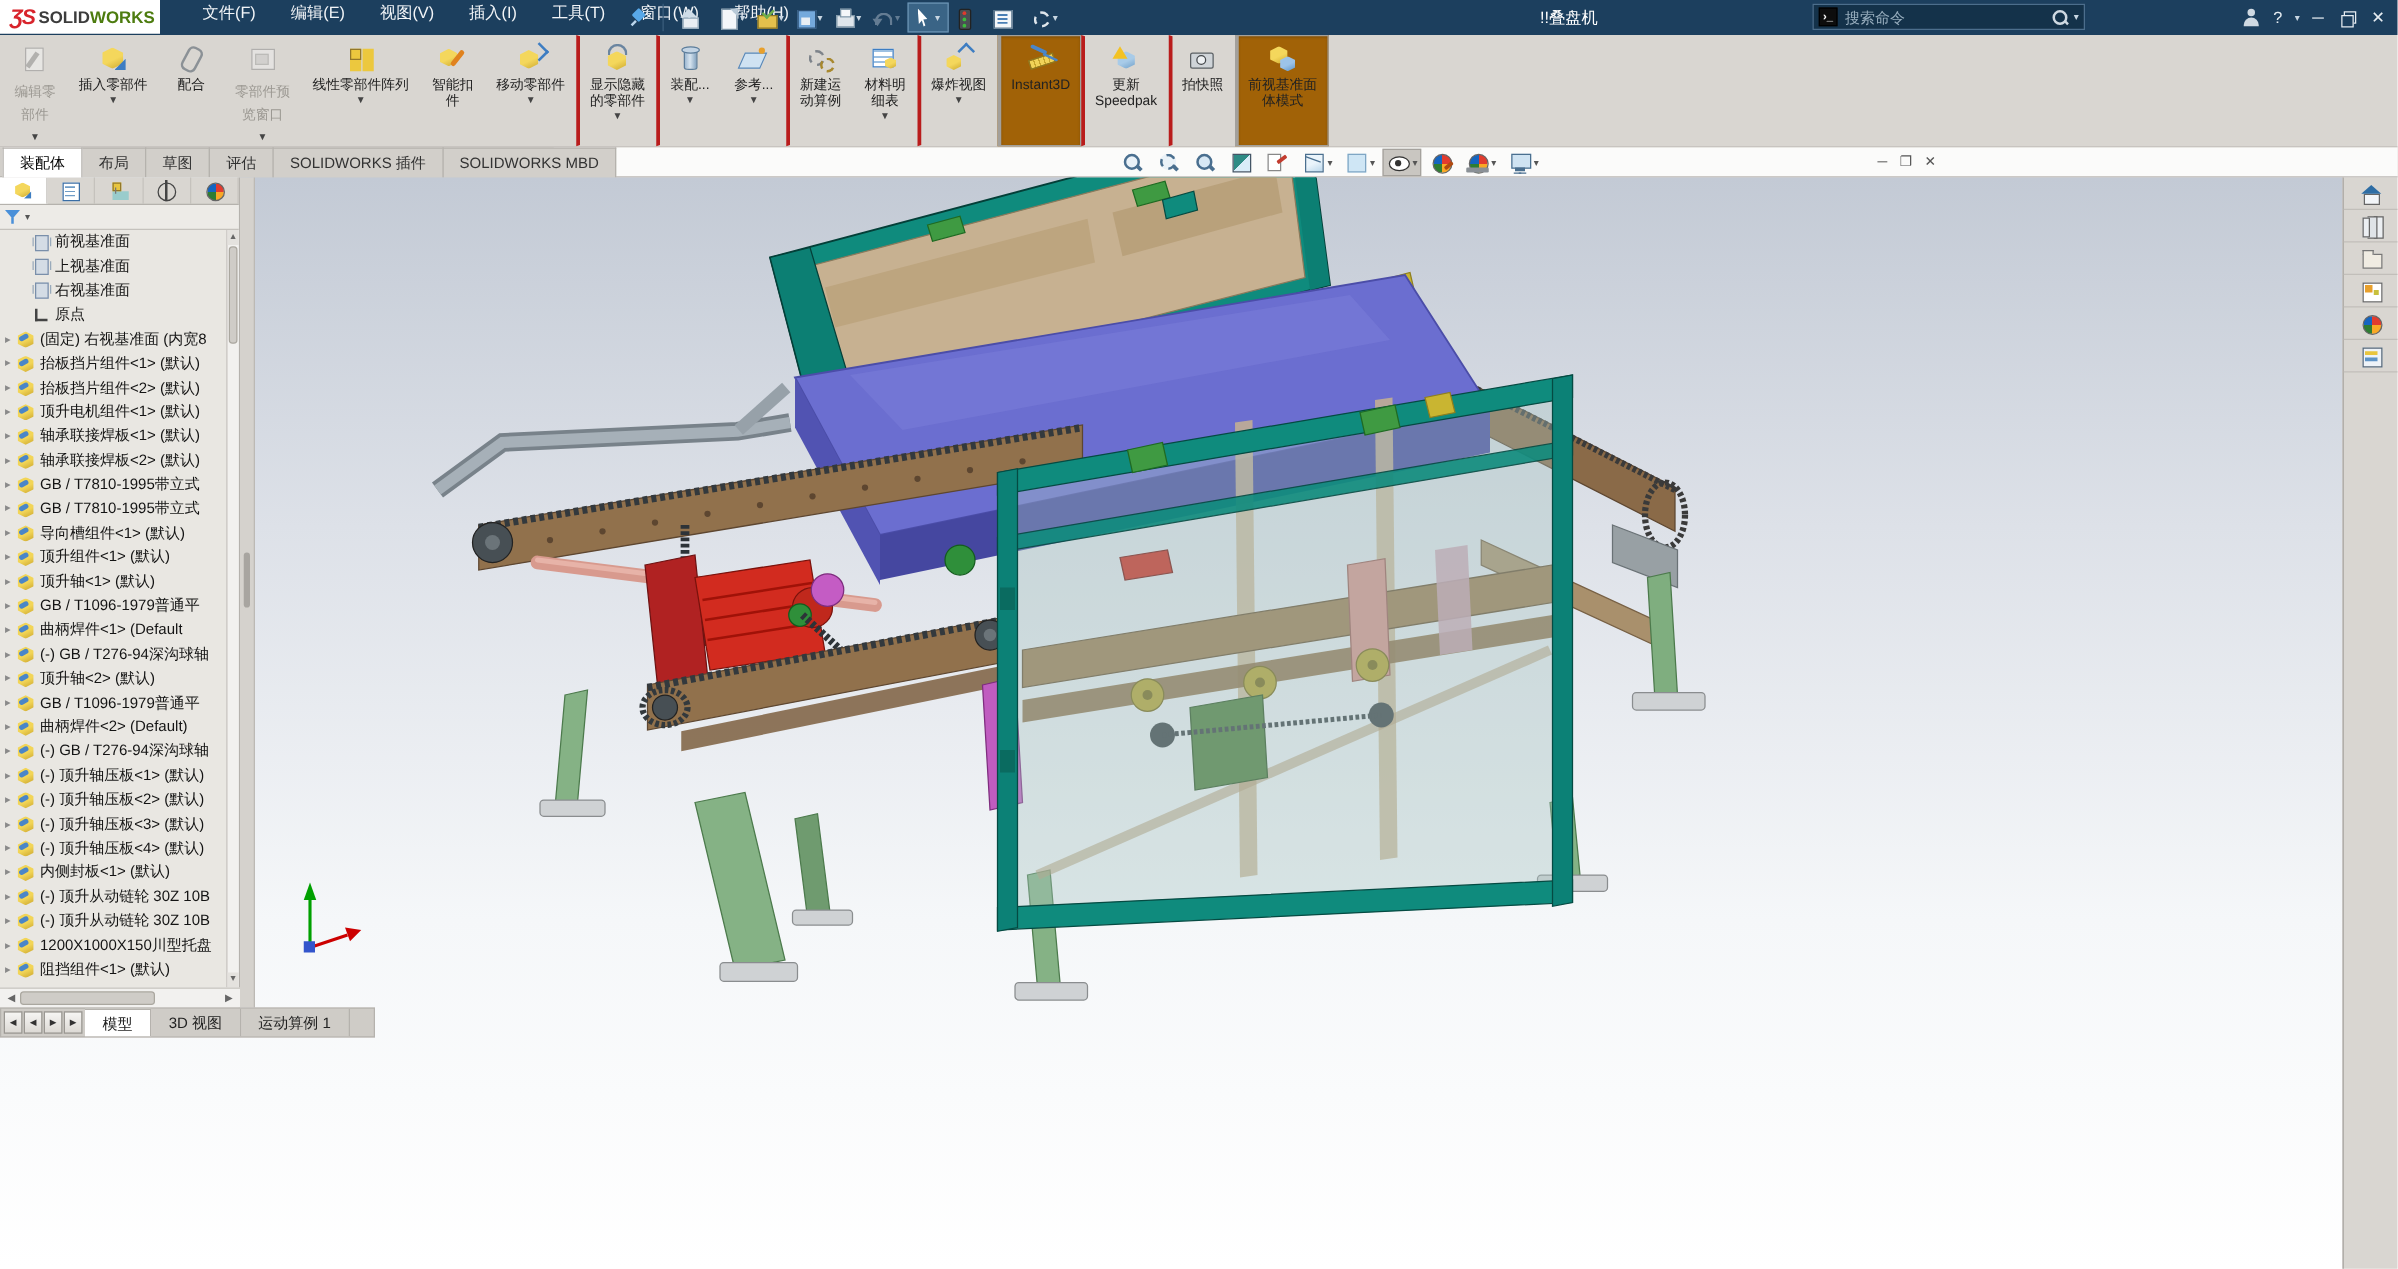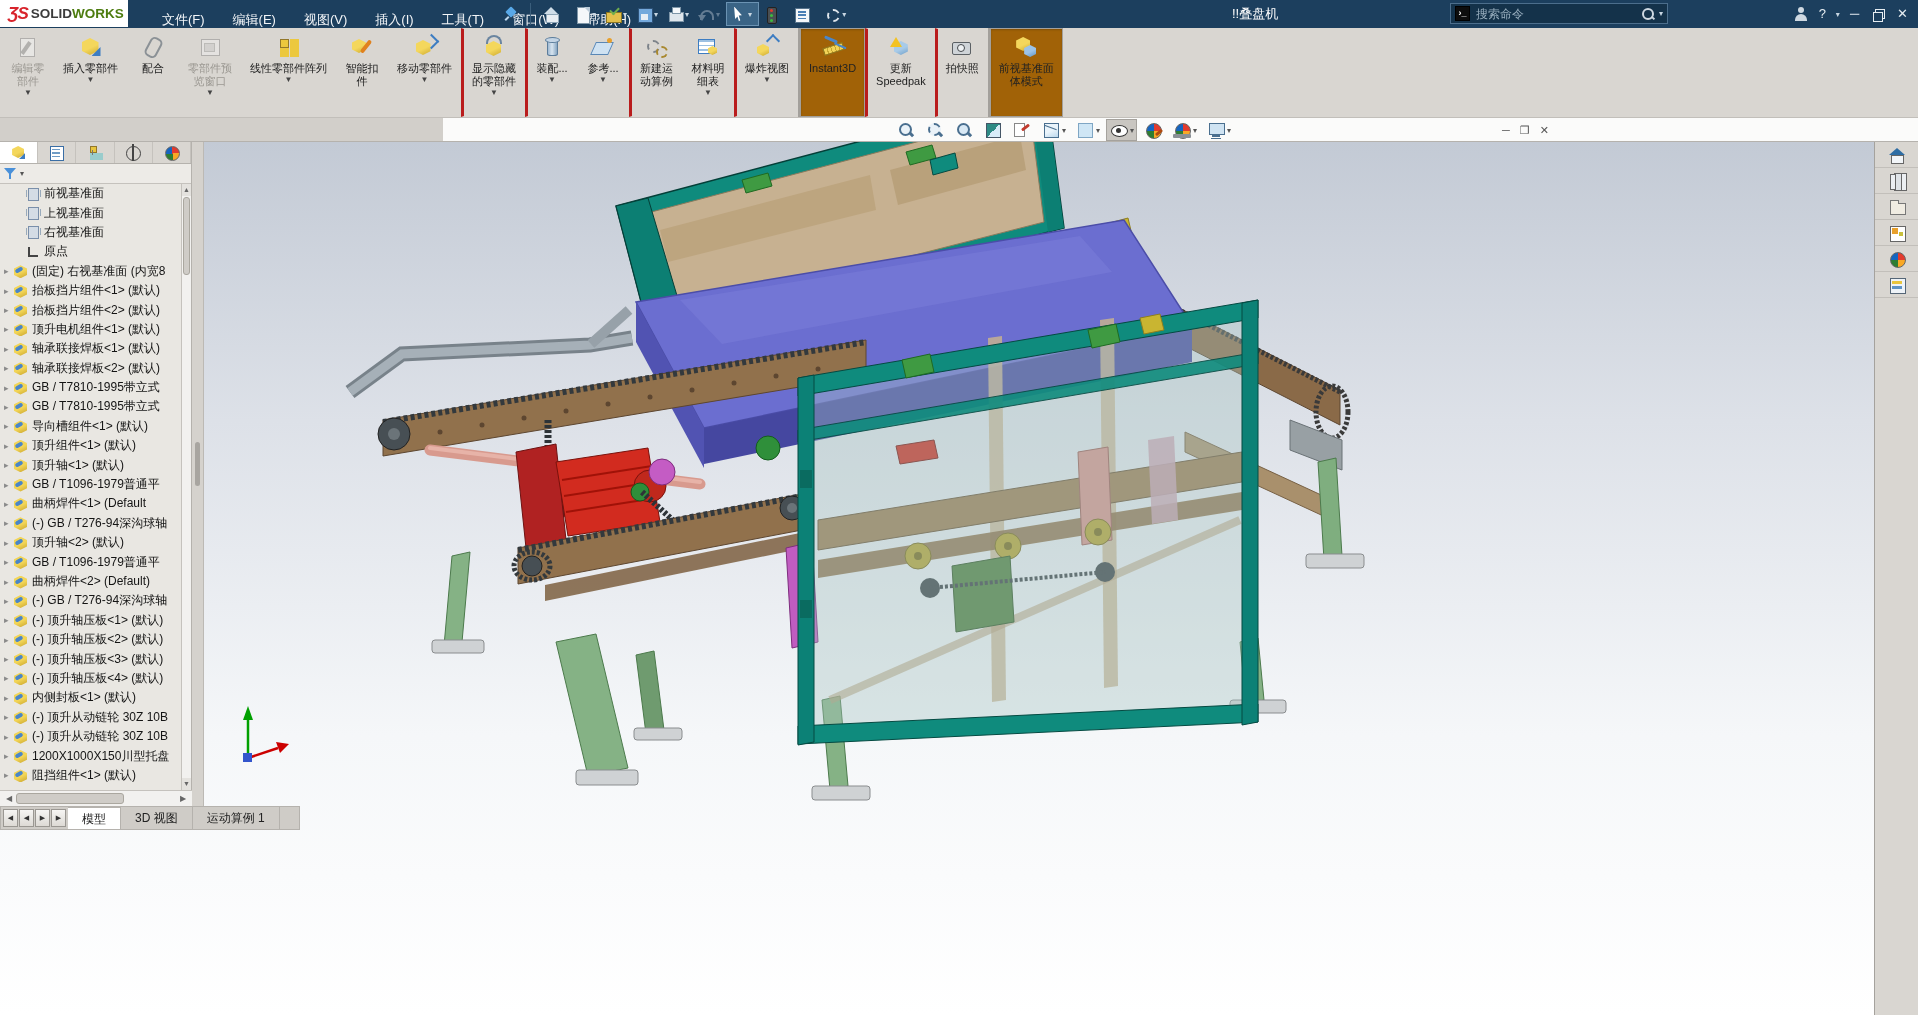--- a/index.html
+++ b/index.html
@@ -5,21 +5,21 @@
   html,body{margin:0;padding:0;width:1918px;height:1015px;overflow:hidden;
     font-family:"Liberation Sans","DejaVu Sans",sans-serif;-webkit-font-smoothing:antialiased;}
   *{box-sizing:border-box;}
 
   
   #titlebar{position:absolute;left:0;top:0;width:1918px;height:28px;background:#1c3f5e;color:#fff;}
   #logo-box{position:absolute;left:0;top:0;width:128px;height:27px;background:#fff;display:flex;align-items:center;padding-left:8px;gap:3px;}
   #logo-mark{color:#d8242c;font-weight:bold;font-style:italic;font-size:17px;letter-spacing:-1px;}
   #logo-name{font-size:13.5px;font-weight:bold;color:#555;}
   #logo-name b{color:#3c3c3c;}
-  #menubar{position:absolute;left:148px;top:0;height:20px;display:flex;align-items:center;margin-top:10px;}
+  #menubar{position:absolute;left:148px;top:0;height:20px;display:flex;align-items:center;}
   .menu-item{padding:0 14px;font-size:13px;line-height:28px;color:#f2f5f8;cursor:default;}
   #pin-icon{position:absolute;left:505px;top:7px;width:14px;height:14px;}
   #pin-icon::before{content:"";position:absolute;left:2px;top:1px;width:8px;height:8px;background:#58a8e8;transform:rotate(45deg);border-radius:1px;}
   #pin-icon::after{content:"";position:absolute;left:1px;top:9px;width:2px;height:5px;background:#bcd6ec;transform:rotate(45deg);}
   #qsep{position:absolute;left:530px;top:3px;width:1px;height:22px;background:#3a5e7c;}
   #quickbar{position:absolute;left:540px;top:0;height:28px;display:flex;align-items:center;}
   .qbtn{height:24px;display:flex;align-items:center;padding:0 3px;position:relative;}
   .qbtn.pressed{background:#3a6486;border:1px solid #6b93b3;}
   .qbtn.disabled{opacity:.4;}
   .qcaret{font-size:8px;color:#c8d6e2;padding:0 3px 0 1px;}
@@ -61,21 +61,21 @@
   .tb-caret{font-size:8px;color:#c8d6e2;}
   #win-restore{width:10px;height:10px;position:relative;margin:0 4px;}
   #win-restore::before{content:"";position:absolute;left:2px;top:0;width:8px;height:8px;border:1px solid #e6edf2;}
   #win-restore::after{content:"";position:absolute;left:0;top:3px;width:8px;height:8px;border:1px solid #e6edf2;background:#1c3f5e;}
 
   
   #ribbon{position:absolute;left:0;top:28px;width:1918px;height:90px;background:#d9d6d1;border-bottom:1px solid #c2bfba;display:flex;align-items:stretch;padding-left:2px;}
   .rbtn{display:flex;flex-direction:column;align-items:center;justify-content:flex-start;padding:6px 8px 2px;min-width:52px;position:relative;border:1px solid transparent;}
   .rbtn.sep{border-left:3px solid #b91c1c;border-radius:0;}
   .rbtn.active{background:#a16207;border-color:#a3a09b;box-shadow:inset 0 1px 2px rgba(0,0,0,.2);}
-  .rbtn.disabled{pointer-events:none;}
+  .rbtn.disabled{pointer-events:none;justify-content:space-between;}
   .rbtn.disabled .rlabel{color:#9b9892;}
   .rbtn.disabled .ric{filter:grayscale(1);opacity:.5;}
   .rlabel{font-size:11px;line-height:13px;color:#222;text-align:center;white-space:nowrap;}
   .rcaret{font-size:8px;color:#444;line-height:9px;visibility:hidden;}
   .rcaret.show{visibility:visible;}
   .ric{width:24px;height:24px;position:relative;margin-bottom:3px;flex:none;}
   .ric::before,.ric::after{content:"";position:absolute;}
   .r-pencil::before{left:4px;top:3px;width:13px;height:17px;background:#f6f6f4;border:1px solid #8a8a86;}
   .r-pencil::after{left:8px;top:6px;width:4px;height:14px;background:#b5893c;transform:rotate(35deg);}
   .r-cube::before{left:3px;top:3px;width:17px;height:17px;background:linear-gradient(155deg,#f4d75c 55%,#cda92e);clip-path:polygon(50% 0,100% 25%,100% 75%,50% 100%,0 75%,0 25%);}
@@ -425,20 +425,29 @@
     <div class="rbtn active sep">
       <span class="ric r-largeasm"></span>
       <span class="rlabel">前视基准面</span>
       <span class="rlabel">体模式</span>
       <span class="rcaret">▼</span>
     </div>
   </div>
 
 <div id="tabrow">
   <div id="tabrow-white"></div>
+  <div id="cm-tabs">
+
+  <span class="cmtab active">装配体</span>
+      <span class="cmtab">布局</span>
+      <span class="cmtab">草图</span>
+      <span class="cmtab">评估</span>
+      <span class="cmtab">SOLIDWORKS 插件</span>
+      <span class="cmtab">SOLIDWORKS MBD</span>
+    </div>
   <div id="headsup">
 
       <span class="hu-cell">
         <span class="hu-i hu-mag"></span>
       </span>
 
       <span class="hu-cell">
         <span class="hu-i hu-mag hu-zoomarea"></span>
       </span>
 

